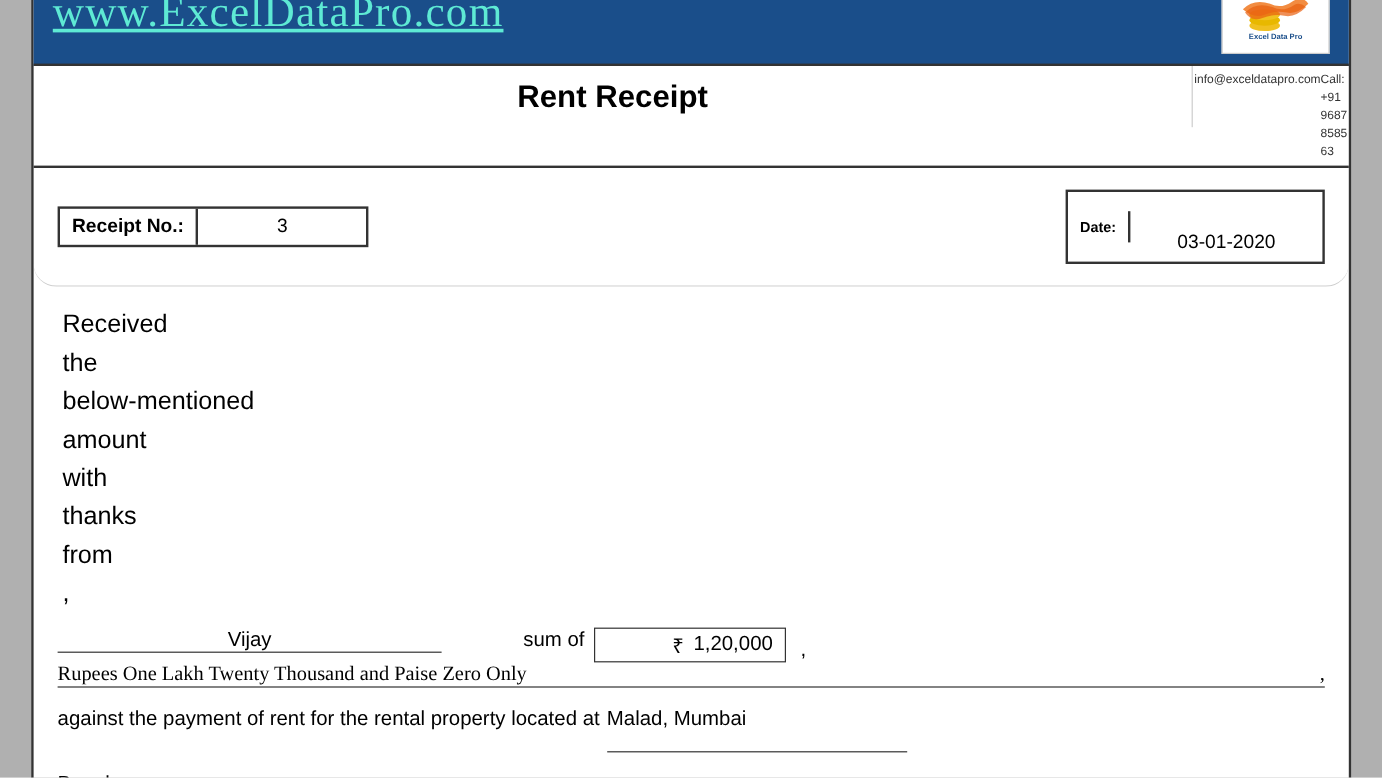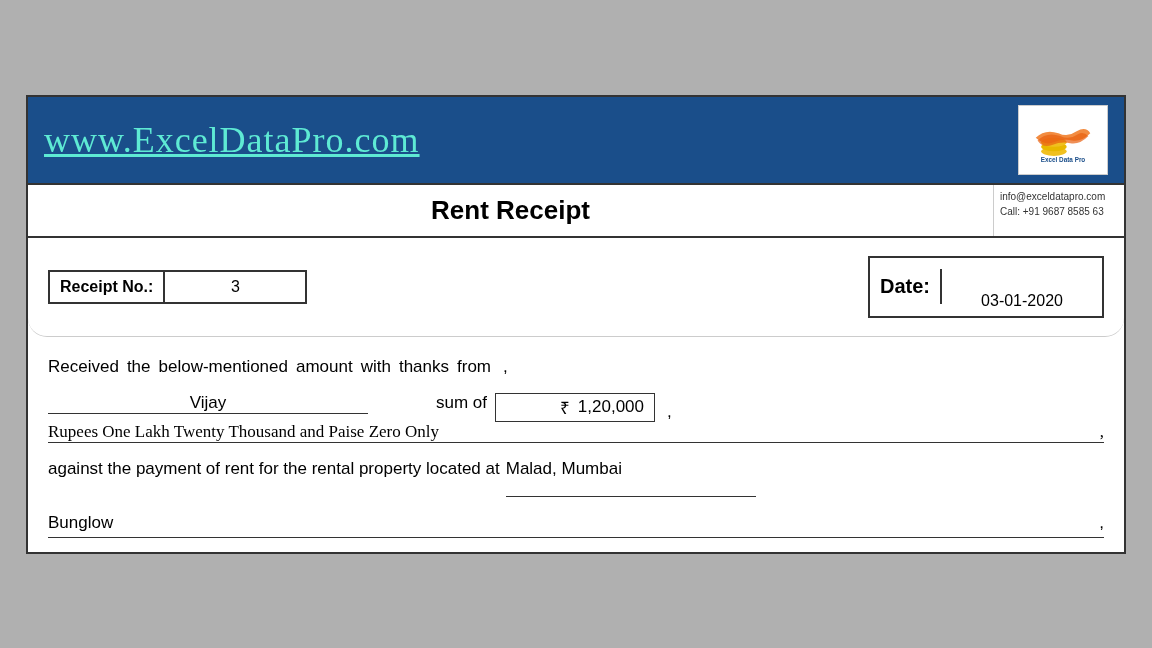--- a/index.html
+++ b/index.html
@@ -75,21 +75,21 @@
       border-right: 1px solid #ccc;
     }
 
     .contact-cell {
       width: 130px;
       font-size: 10px;
       color: #333;
       padding: 4px 6px;
       line-height: 1.5;
       display: flex;
-      flex-direction: column;
+      flex-direction: row;
       justify-content: center;
     }
 
     
     .receipt-info-row {
       display: flex;
       align-items: center;
       padding: 18px 20px;
       gap: 0;
       border-bottom: 1px solid #ccc;
@@ -119,45 +119,46 @@
 
     .date-box {
       display: flex;
       align-items: center;
       border: 2px solid #333;
       margin-left: auto;
     }
 
     .date-label {
       font-weight: bold;
-      font-size: 20px;
+      font-size: 12px;
       padding: 6px 10px;
       border-right: 2px solid #333;
     }
 
     .date-value {
       font-size: 16px;
       padding: 6px 30px;
       min-width: 160px;
       text-align: center;
       margin-top: 28px;
     }
 
     
     .receipt-body {
       padding: 20px 20px 10px 20px;
     }
 
     .line1 {
       display: flex;
       align-items: baseline;
-      font-size: 17px;
+      font-size: 21px;
       margin-bottom: 16px;
       gap: 8px;
       flex-wrap: wrap;
+      flex-direction: column;
     }
 
     .line1 span {
       white-space: nowrap;
     }
 
     .line2 {
       display: flex;
       align-items: flex-start;
       font-size: 17px;

